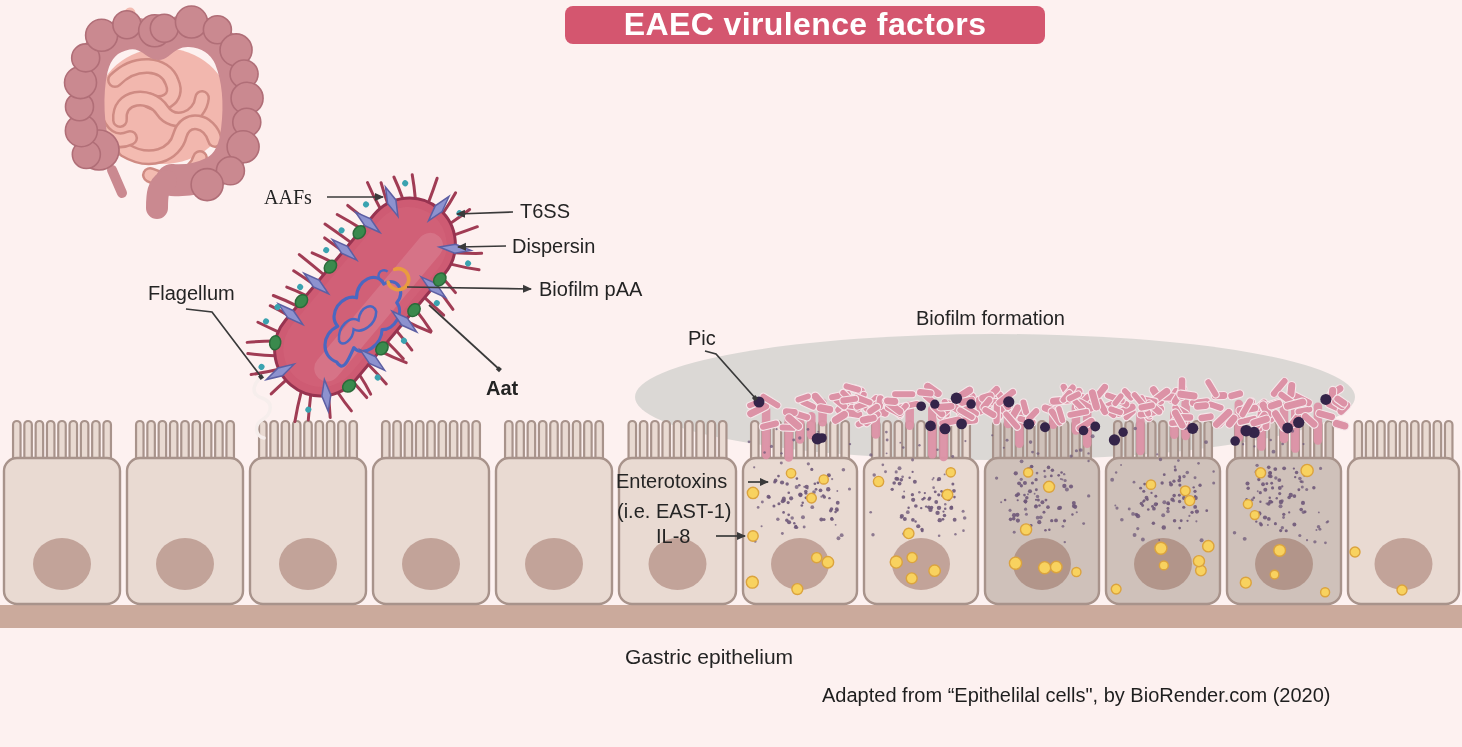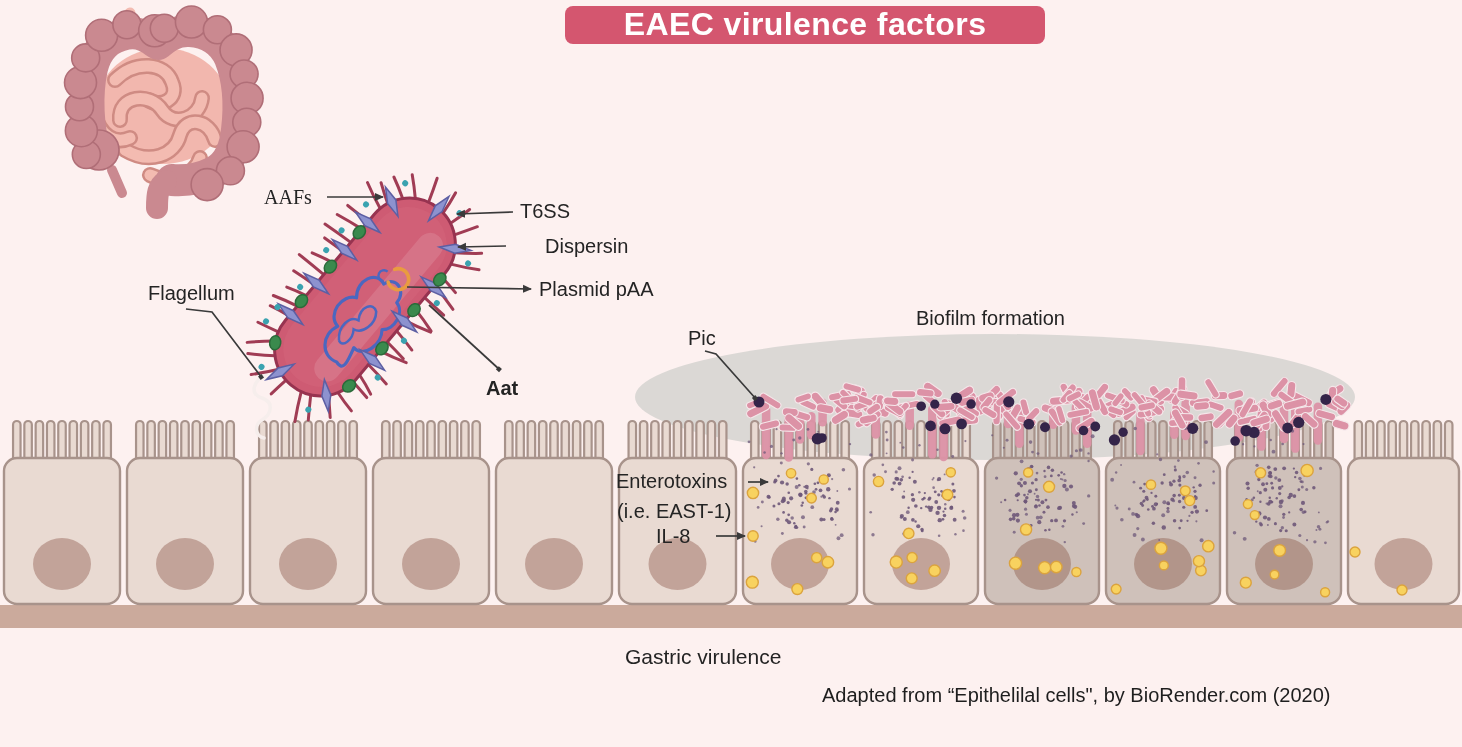--- a/index.html
+++ b/index.html
@@ -1072,27 +1072,27 @@
       <path d="M 716,536 L 745,536" marker-end="url(#mA)" stroke="#3a3a3a"></path>
     </g>
   </svg>
 
   <div class="title-banner" style="background: rgb(212, 86, 111);">
     <span>EAEC virulence factors</span>
   </div>
 
   <div class="lbl" style="left:264px;top:187px;font-family:Liberation Serif, serif;">AAFs</div>
   <div class="lbl" style="left:520px;top:201px;">T6SS</div>
-  <div class="lbl" style="left:512px;top:236px;margin-left:33px;">Dispersin</div>
-  <div class="lbl" style="left:539px;top:279px;">Plasmid pAA</div>
+  <div class="lbl" style="left:512px;top:236px;">Dispersin</div>
+  <div class="lbl" style="left:539px;top:279px;">Biofilm pAA</div>
   <div class="lbl" style="left:486px;top:378px;font-weight:bold;">Aat</div>
   <div class="lbl" style="left:104px;top:283px;margin-left:44px;">Flagellum</div>
   <div class="lbl" style="left:688px;top:328px;">Pic</div>
   <div class="lbl" style="left:916px;top:308px;">Biofilm formation</div>
   <div class="lbl right" style="left:616px;top:471px;width:126px;">Enterotoxins</div>
   <div class="lbl" style="left:617px;top:501px;">(i.e. EAST-1)</div>
   <div class="lbl right" style="left:656px;top:526px;width:50px;">IL-8</div>
-  <div class="lbl gastric" style="left:625px;top:646px;">Gastric virulence</div>
+  <div class="lbl gastric" style="left:625px;top:646px;">Gastric epithelium</div>
 
   <div class="caption">
     <div>Adapted from “Epithelilal cells", by BioRender.com (2020)</div>
   </div>
 </div>
 
 </body></html>

